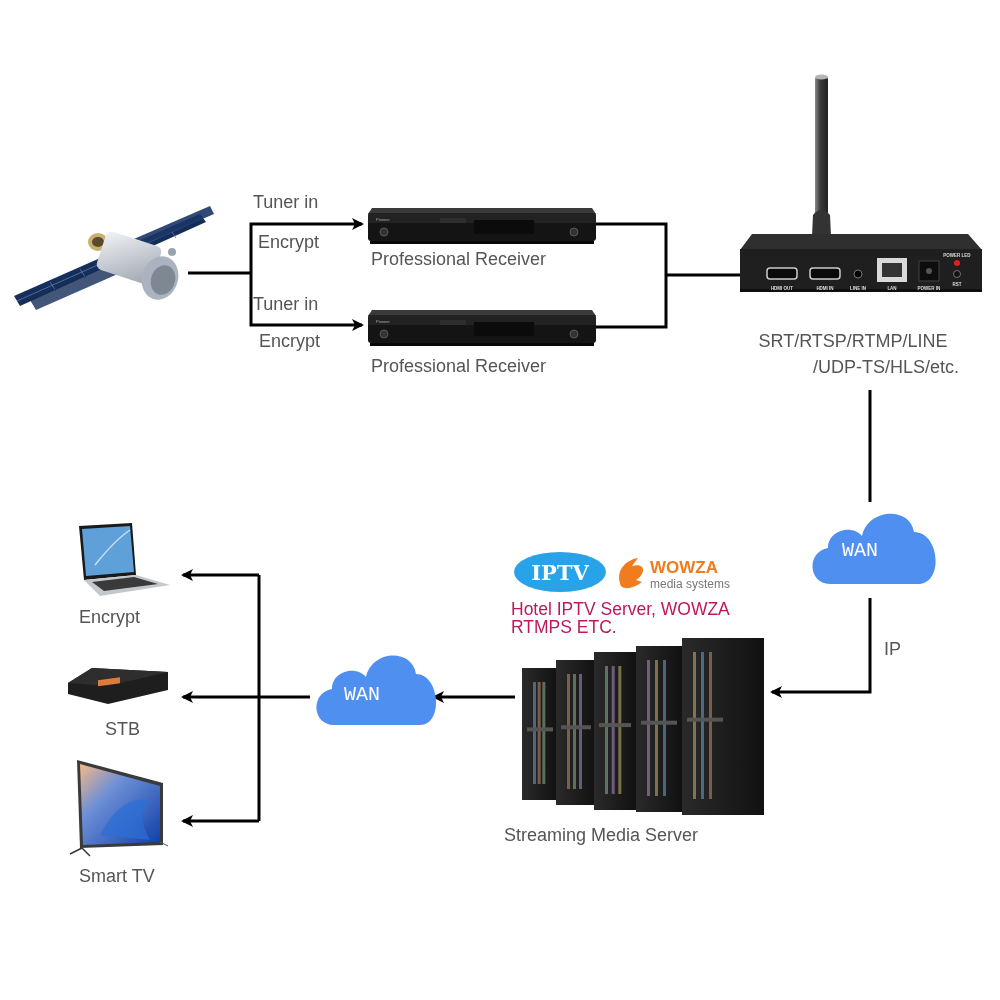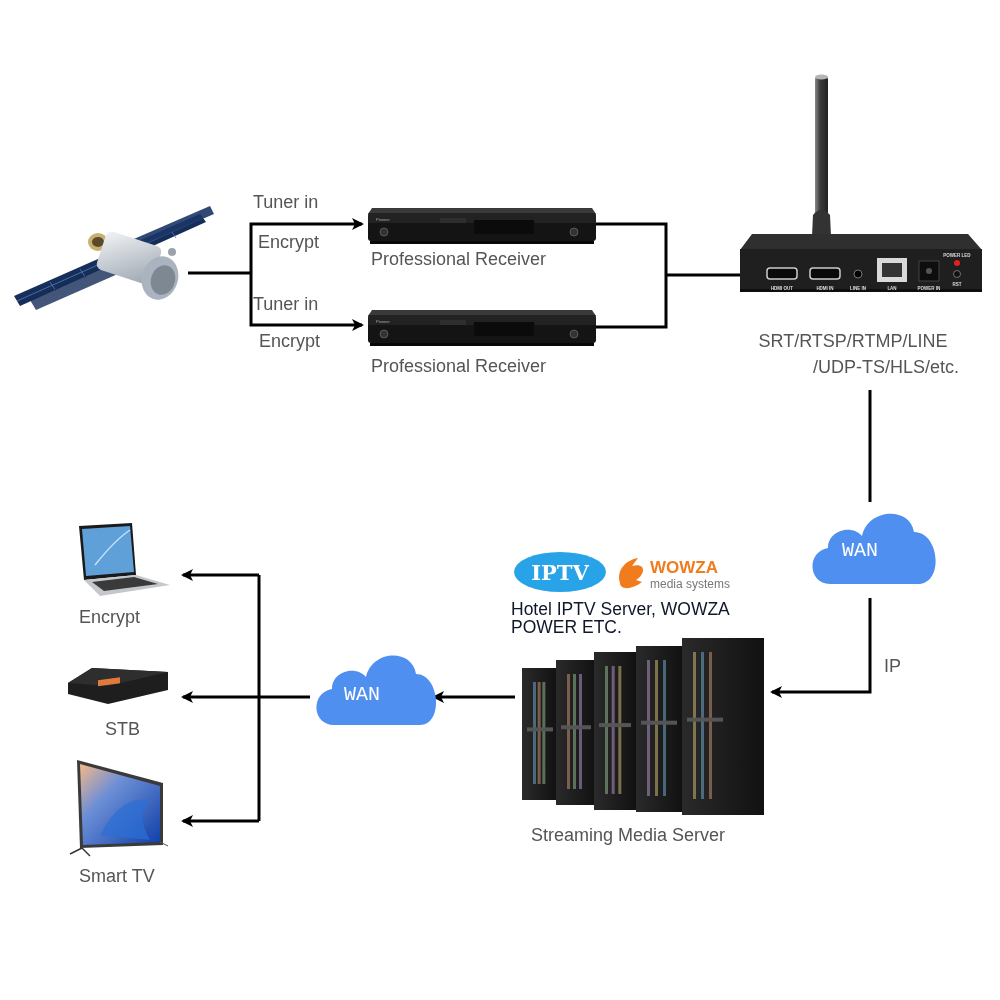--- a/index.html
+++ b/index.html
@@ -4,21 +4,21 @@
 <style>
   html, body { margin: 0; padding: 0; background: #ffffff; }
   body { width: 1000px; height: 1000px; position: relative; overflow: hidden;
          font-family: "Liberation Sans", sans-serif; }
   #canvas { position: absolute; left: 0; top: 0; width: 1000px; height: 1000px; }
   .lbl { position: absolute; color: #555555; font-family: "Liberation Sans", sans-serif; white-space: nowrap; }
   .lbl.l20 { font-size: 18px; }
   .lbl.l19 { font-size: 18px; }
   .lbl.center { text-align: center; }
   .cloud-text { position: absolute; color: #ffffff; font-size: 20px; font-family: Liberation Mono, monospace; }
-  .hotel { position: absolute; left: 511px; top: 600px; color: #0f172a; font-size: 17.5px; line-height: 18px; font-family: "Liberation Sans", sans-serif; }
+  .hotel { position: absolute; left: 511px; top: 600px; color: #be185d; font-size: 17.5px; line-height: 18px; font-family: "Liberation Sans", sans-serif; }
 </style>
 </head>
 <body>
 
 <svg id="canvas" viewBox="0 0 1000 1000" xmlns="http://www.w3.org/2000/svg">
   <defs>
     <marker id="arrow" viewBox="0 0 12 12" refX="10" refY="6" markerWidth="12" markerHeight="12" markerUnits="userSpaceOnUse" orient="auto">
       <path d="M0,0 L12,6 L0,12 L3,6 z" fill="#000"></path>
     </marker>
     <linearGradient id="panelGrad" x1="0" y1="0" x2="1" y2="1">
@@ -211,24 +211,24 @@
 
 <div class="lbl l19" style="left:371px; top:249px;">Professional Receiver</div>
 <div class="lbl l19" style="left:371px; top:356px;">Professional Receiver</div>
 
 <div class="lbl l19 center" style="left:718px; top:331px; width:270px;">SRT/RTSP/RTMP/LINE</div>
 <div class="lbl l19 center" style="left:751px; top:357px; width:270px;">/UDP-TS/HLS/etc.</div>
 
 <div class="cloud-text" style="left:842px; top:539px;">WAN</div>
 <div class="cloud-text" style="left:344px; top:683px;">WAN</div>
 
-<div class="lbl l20" style="left:884px; top:656px;">IP</div>
+<div class="lbl l20" style="left:884px; top:639px;">IP</div>
 
 <div class="hotel">
   <div>Hotel IPTV Server, WOWZA</div>
-  <div>POWER ETC.</div>
+  <div>RTMPS ETC.</div>
 </div>
 
-<div class="lbl l19" style="left:531px; top:825px;text-align:right;">Streaming Media Server</div>
+<div class="lbl l19" style="left:504px; top:825px;text-align:right;">Streaming Media Server</div>
 
 <div class="lbl l19" style="left:79px; top:607px;">Encrypt</div>
 <div class="lbl l19" style="left:105px; top:719px;">STB</div>
 <div class="lbl l19" style="left:79px; top:866px;text-align:center;">Smart TV</div>
 
 </body></html>

